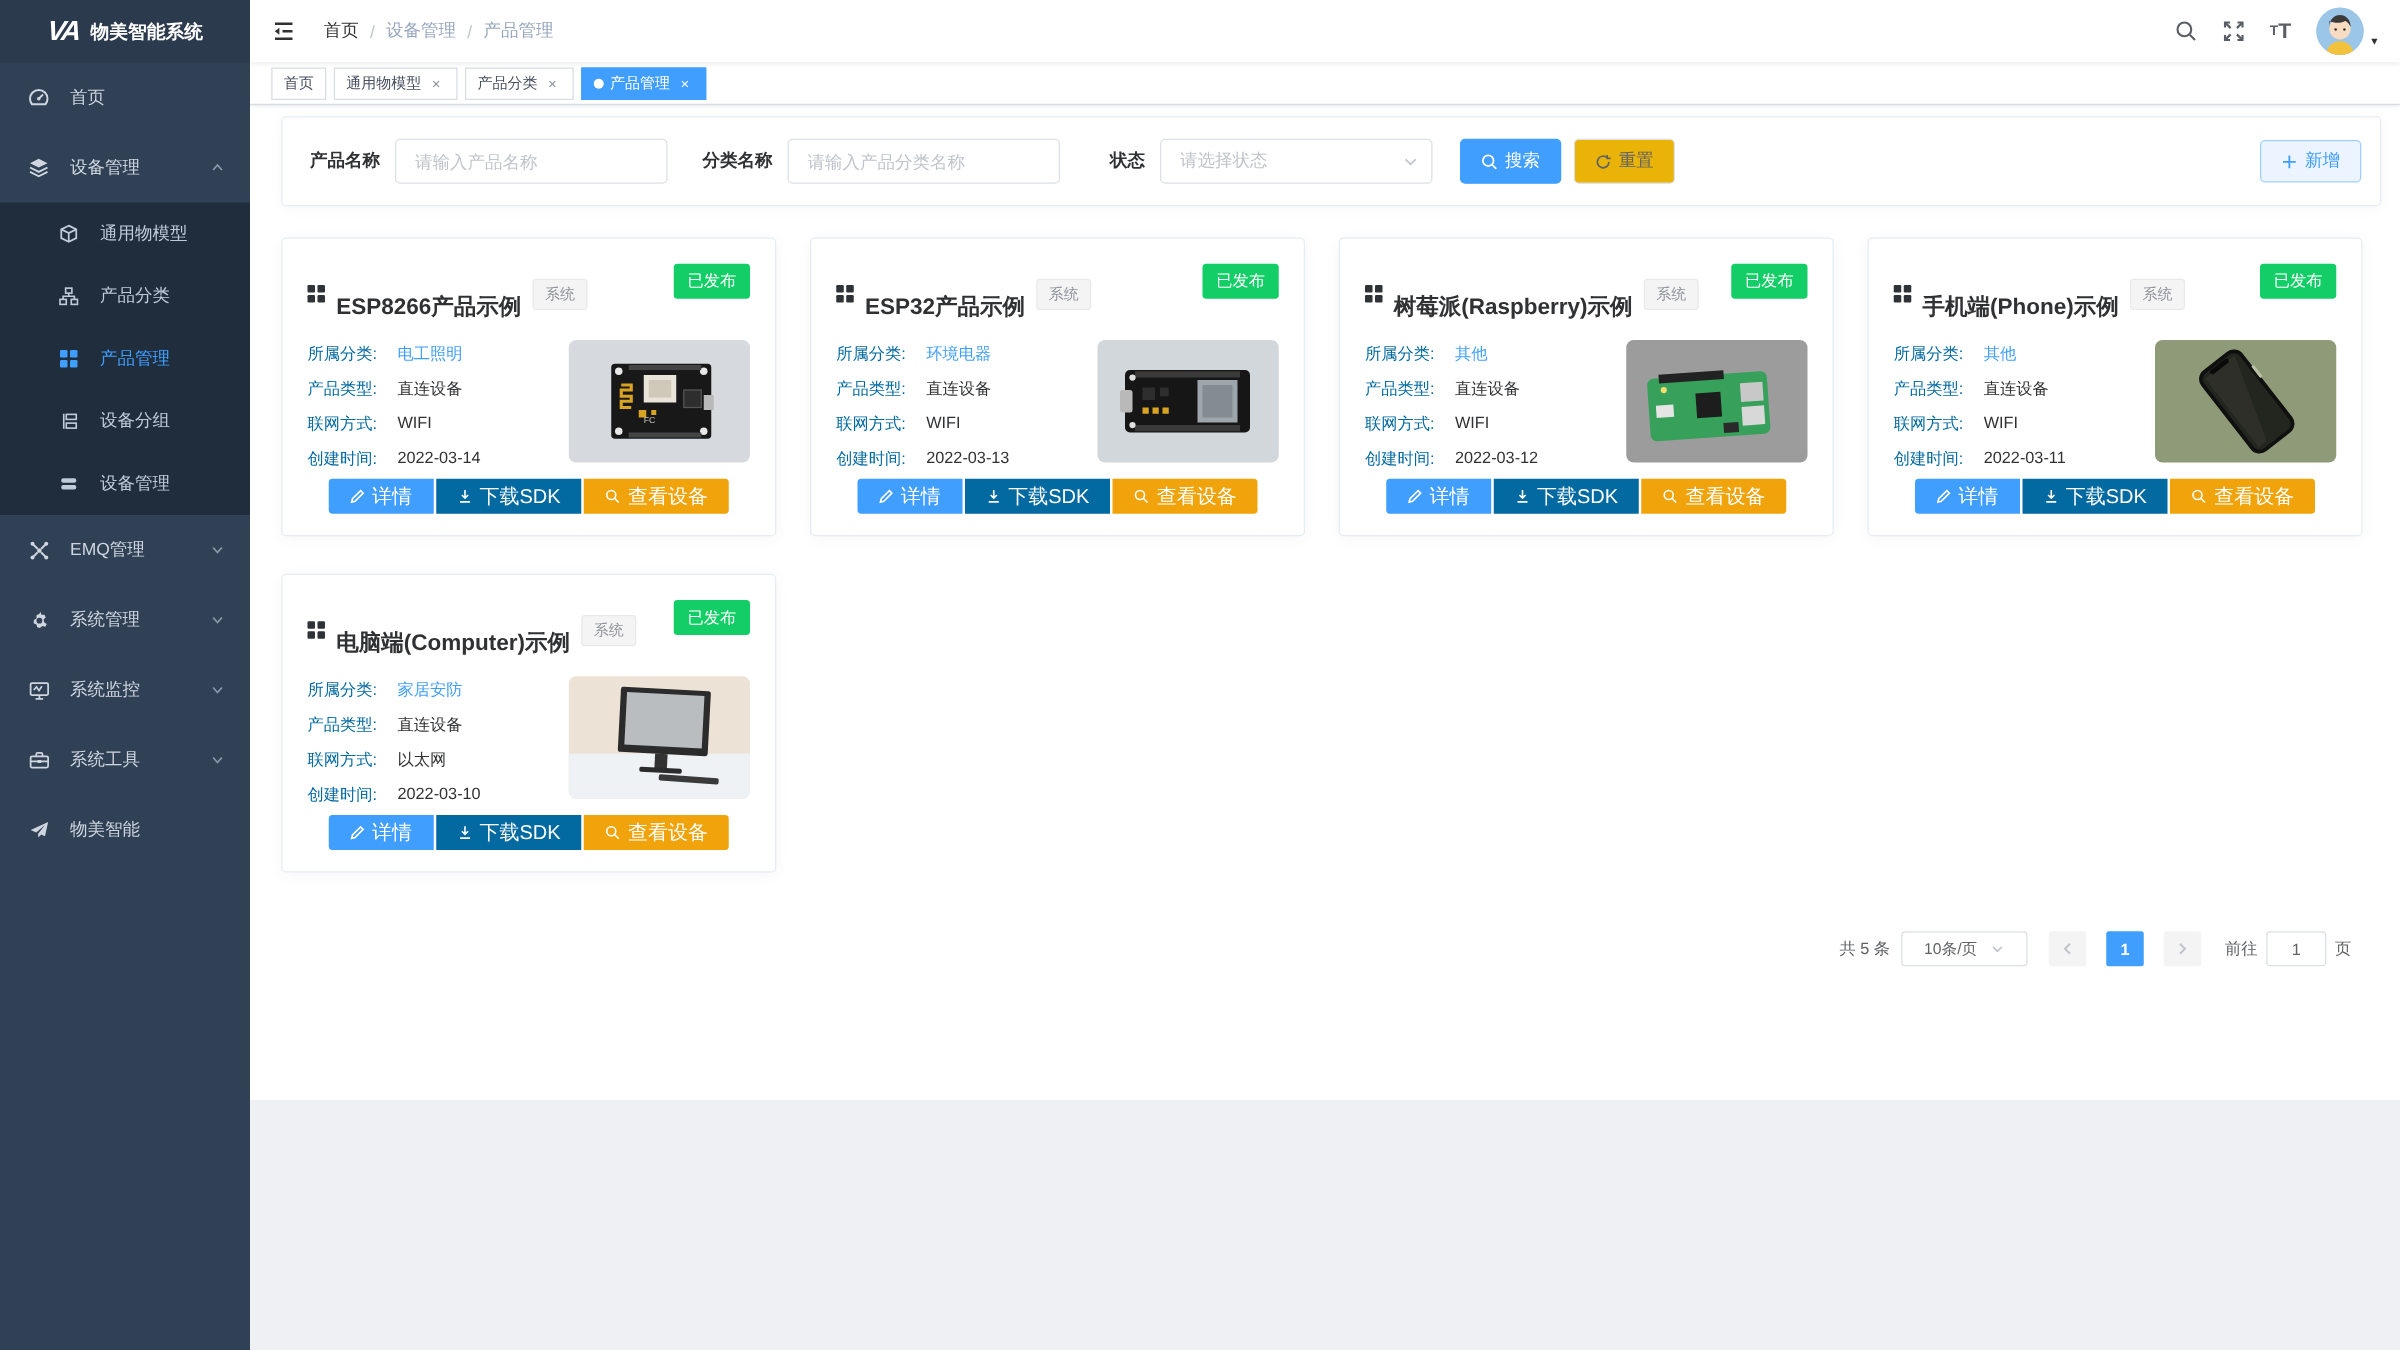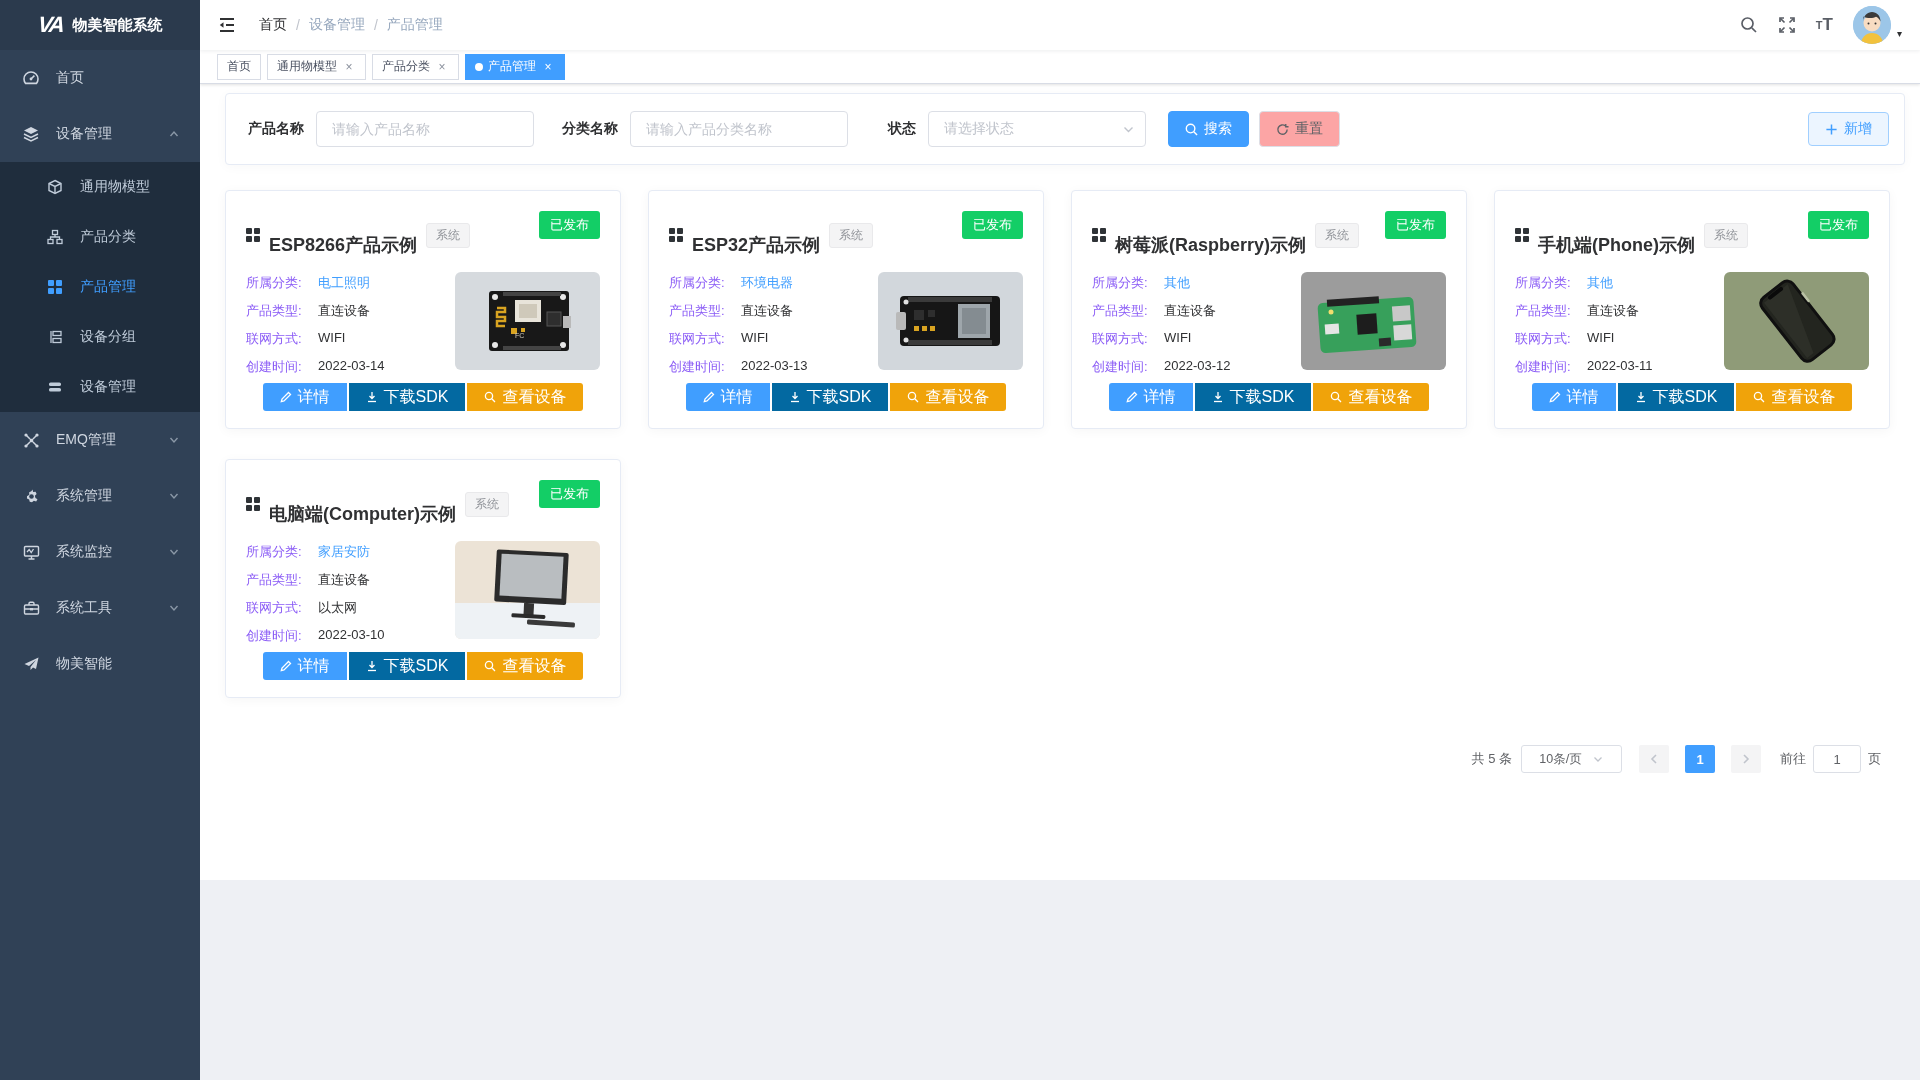--- a/index.html
+++ b/index.html
@@ -46,36 +46,36 @@
   
   .app-main { background:#fff; height:796px; padding:9px 15px 0 25px; }
   .filter-card { height:72px; border:1px solid #e6ebf5; border-radius:4px; background:#fff; box-shadow:0 2px 12px rgba(0,0,0,.03); display:flex; align-items:center; padding:0 10px; position:relative; margin-bottom:25px; }
   .f-label { font-size:14px; font-weight:bold; color:#303133; margin:0 12px; white-space:nowrap; }
   .f-input { width:218px; height:36px; border:1px solid #dcdfe6; border-radius:4px; padding:0 15px; font-size:14px; color:#606266; outline:none; font-family:inherit; }
   .f-input::placeholder { color:#c0c4cc; }
   .f-select { width:218px; height:36px; border:1px solid #dcdfe6; border-radius:4px; padding:0 30px 0 15px; font-size:14px; color:#c0c4cc; display:flex; align-items:center; position:relative; cursor:pointer; background:#fff; }
   .f-select .sel-caret { position:absolute; right:10px; top:11px; color:#c0c4cc; }
   .btn { height:36px; border-radius:4px; font-size:14px; display:inline-flex; align-items:center; gap:6px; padding:16px 16px; cursor:pointer; border:1px solid transparent; font-family:inherit; }
   .btn-primary { background:#409EFF; border-color:#409EFF; color:#fff; margin-left:22px; }
-  .btn-plain { background:#fca5a5; border-color:#dcdfe6; color:#606266; margin-left:10px;text-align:right; }
+  .btn-plain { background:#eab308; border-color:#dcdfe6; color:#606266; margin-left:10px;text-align:right; }
   .btn-add { position:absolute; right:15px; top:18px; background:#ecf5ff; border-color:#a0cfff; color:#409EFF; height:34px; }
   
   .cards { display:flex; flex-wrap:wrap; gap:30px 27px; }
   .pcard { width:396px; height:239px; border:1px solid #e6ebf5; border-radius:4px; background:#fff; box-shadow:0 2px 12px rgba(0,0,0,.04); position:relative; padding:22px 20px 0 20px; }
   .pcard-head { display:flex; align-items:center; gap:9px; margin-bottom:15px; }
   .grid-ico { display:grid; grid-template-columns:6px 6px; grid-template-rows:6px 6px; gap:2px; }
   .grid-ico i { background:#2f3337; border-radius:1px; }
   .grid-ico.blue i { background:#409EFF; }
   .pcard-title { font-size:18px; font-weight:bold; color:#303133; white-space:nowrap;margin-top:20px; }
   .sys-tag { font-size:12px; color:#909399; background:#f4f4f5; border:1px solid #e9e9eb; border-radius:3px; padding:3px 9px; }
   .pub-badge { position:absolute; top:20px; right:20px; background:#13ce66; color:#fff; font-size:13px; padding:5px 11px; border-radius:3px; }
   .pcard-body { display:flex; justify-content:space-between; }
   .pfields { display:flex; flex-direction:column; gap:10px; font-size:13px; padding-top:2px; }
   .pfields .row { display:flex; }
-  .flabel { color:#8b5cf6; width:72px; }
+  .flabel { color:#0369a1; width:72px; }
   .fvalue { color:#303133; }
   .flink { color:#409EFF; cursor:pointer; }
   .pimg { width:145px; height:98px; border-radius:6px; overflow:hidden; flex:none; }
   .pimg svg { display:block; }
   .pcard-actions { position:absolute; left:0; right:0; bottom:17px; display:flex; justify-content:center; gap:2px; }
   .abtn { height:28px; font-size:16px; color:#fff; display:inline-flex; align-items:center; gap:6px; padding:0 17px; cursor:pointer; border:none; font-family:inherit; }
   .abtn-detail { background:#409EFF; border-radius:3px 0 0 3px; }
   .abtn-sdk { background:#0369a1; }
   .abtn-view { background:#f0a30a; border-radius:0 3px 3px 0; }
   

